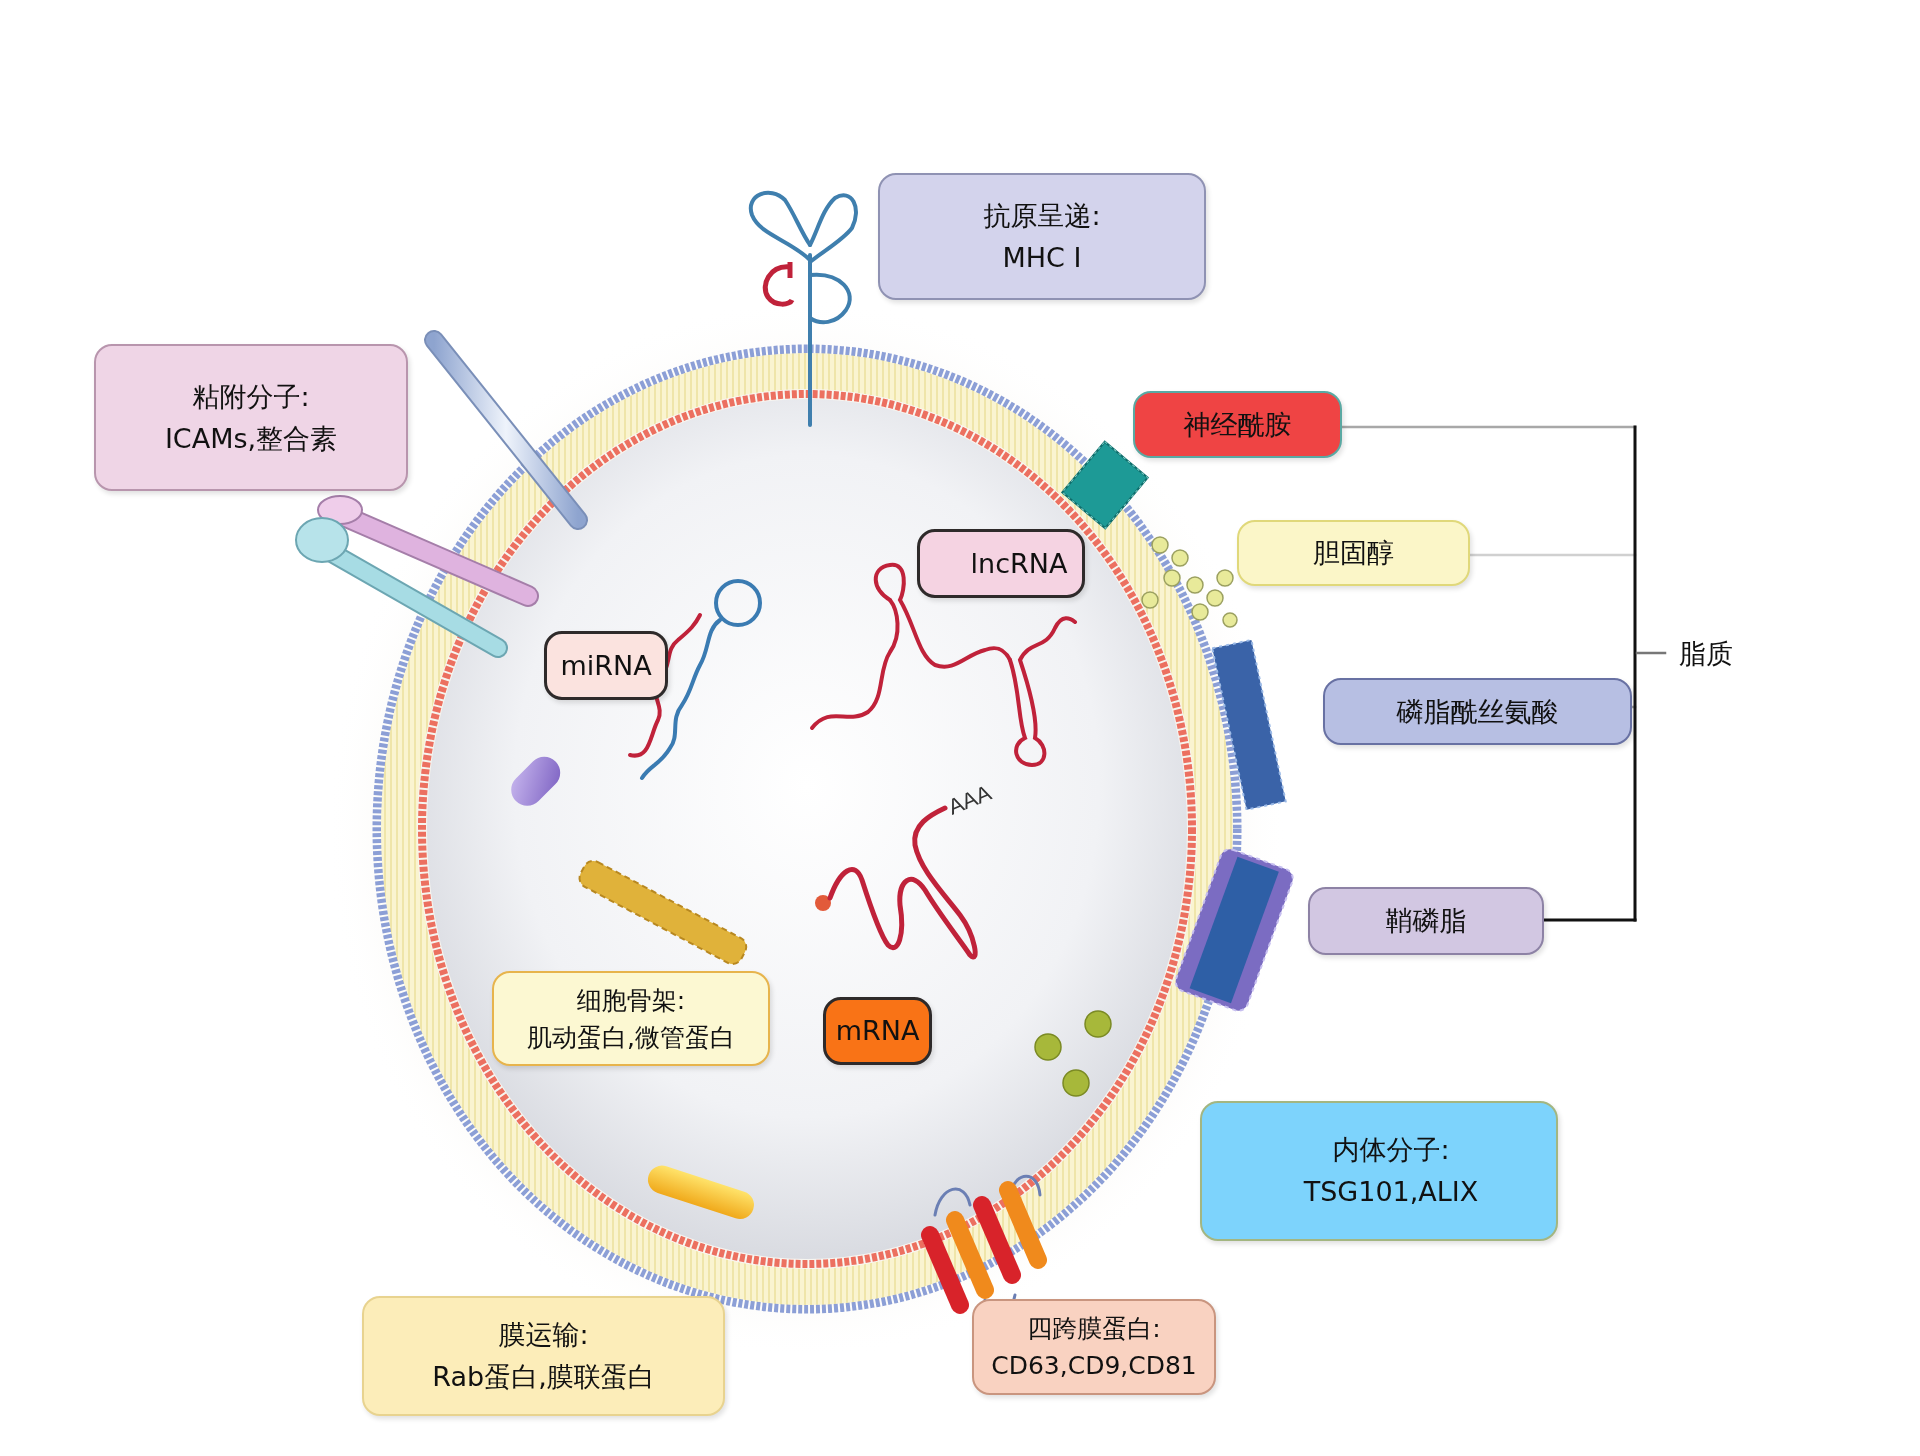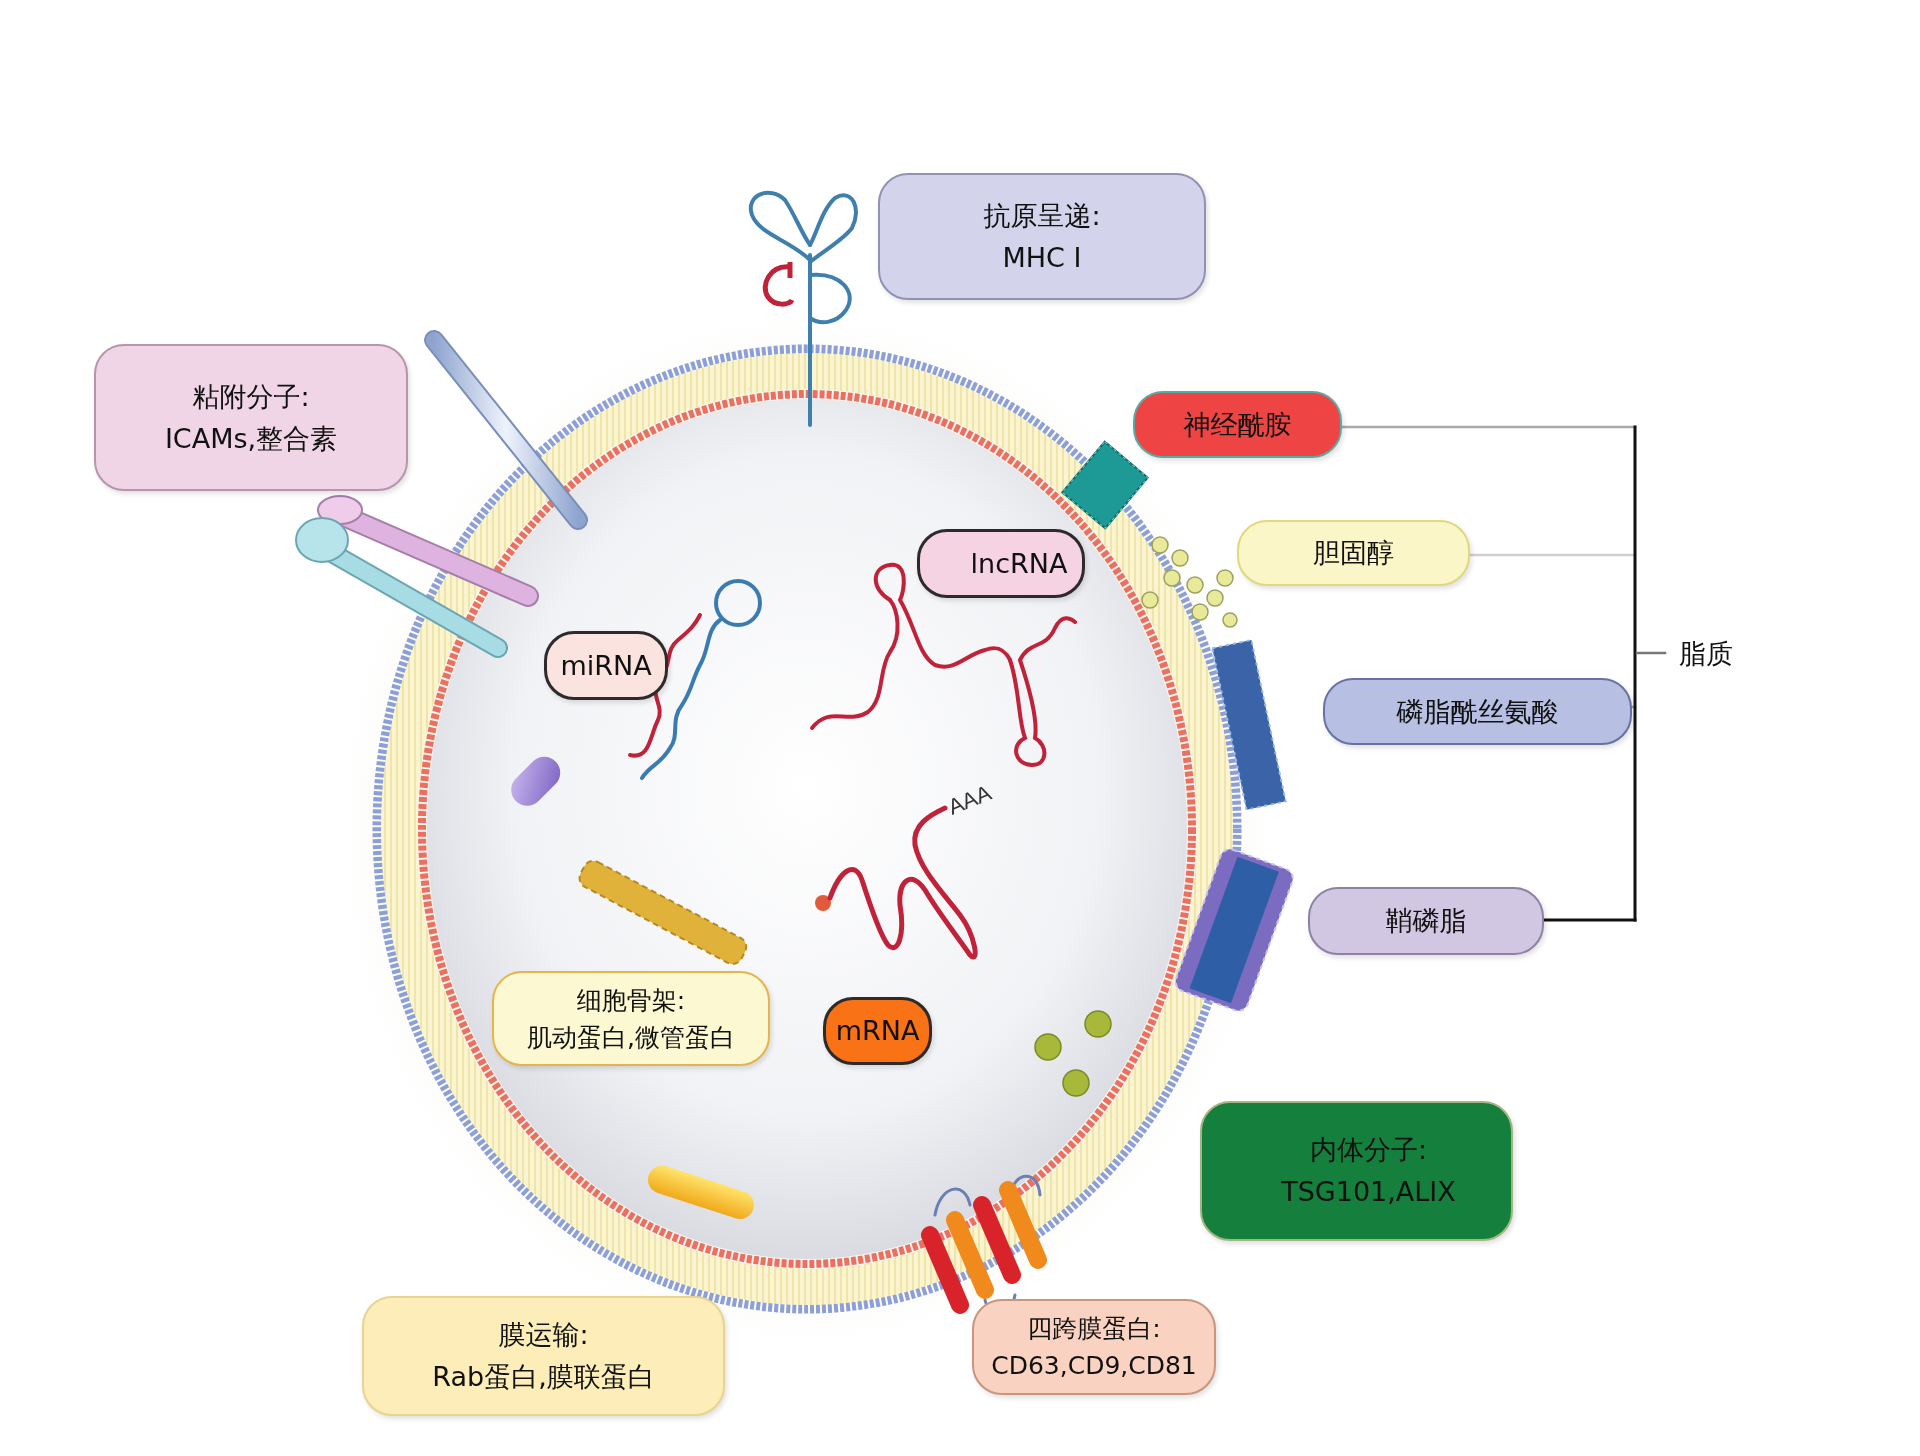--- a/index.html
+++ b/index.html
@@ -1,21 +1,21 @@
 <!DOCTYPE html>
 <html><head>
 <meta charset="utf-8">
 <style>
   html, body { margin: 0; padding: 0; background: #ffffff; }
   body { width: 1920px; height: 1456px; position: relative; overflow: hidden;
          font-family: "DejaVu Sans", "Liberation Sans", sans-serif; }
   #art { position: absolute; left: 0; top: 0; width: 1920px; height: 1456px; }
   .box { position: absolute; box-sizing: border-box; display: flex; flex-direction: column;
          align-items: center; justify-content: center; text-align: center;
-         color: #111; font-size: 27px; line-height: 42px; border-radius: 30px;
+         color: #111; font-size: 27px; line-height: 42px; border-radius: 18px;
          border: 2.5px solid; box-shadow: 2px 3px 5px rgba(0,0,0,0.12); }
   .box span { display: block; white-space: nowrap; }
   .lbl-dark { border-color: #2e2a2a; border-width: 3px; }
   .plain-label { position: absolute; font-size: 27px; color: #111; white-space: nowrap; }
 </style>
 </head>
 <body>
 
 <svg id="art" viewBox="0 0 1920 1456" xmlns="http://www.w3.org/2000/svg">
   <defs>
@@ -204,21 +204,21 @@
 
 <div class="box lbl-dark" style="left:823px; top:997px; width:109px; height:68px; background:#f97316;">
   <span>mRNA</span>
 </div>
 
 <div class="box" style="left:492px; top:971px; width:278px; height:95px; background:#fcf8d2; border-color:#e7b44c; font-size:25px; line-height:37px;">
   <span>细胞骨架:</span>
   <span>肌动蛋白,微管蛋白</span>
 </div>
 
-<div class="box" style="left:1200px; top:1101px; width:313px; height:140px; background:#15803d; border-color:#a3b681;padding-left:24px;">
+<div class="box" style="left:1200px; top:1101px; width:358px; height:140px; background:#7dd3fc; border-color:#a3b681;padding-left:24px;">
   <span>内体分子:</span>
   <span>TSG101,ALIX</span>
 </div>
 
 <div class="box" style="left:362px; top:1296px; width:363px; height:120px; background:#fcedb9; border-color:#e8d38f;">
   <span>膜运输:</span>
   <span>Rab蛋白,膜联蛋白</span>
 </div>
 
 <div class="box" style="left:972px; top:1299px; width:244px; height:96px; background:#f9d2c1; border-color:#c9957f; font-size:25px; line-height:37px;text-align:right;">

